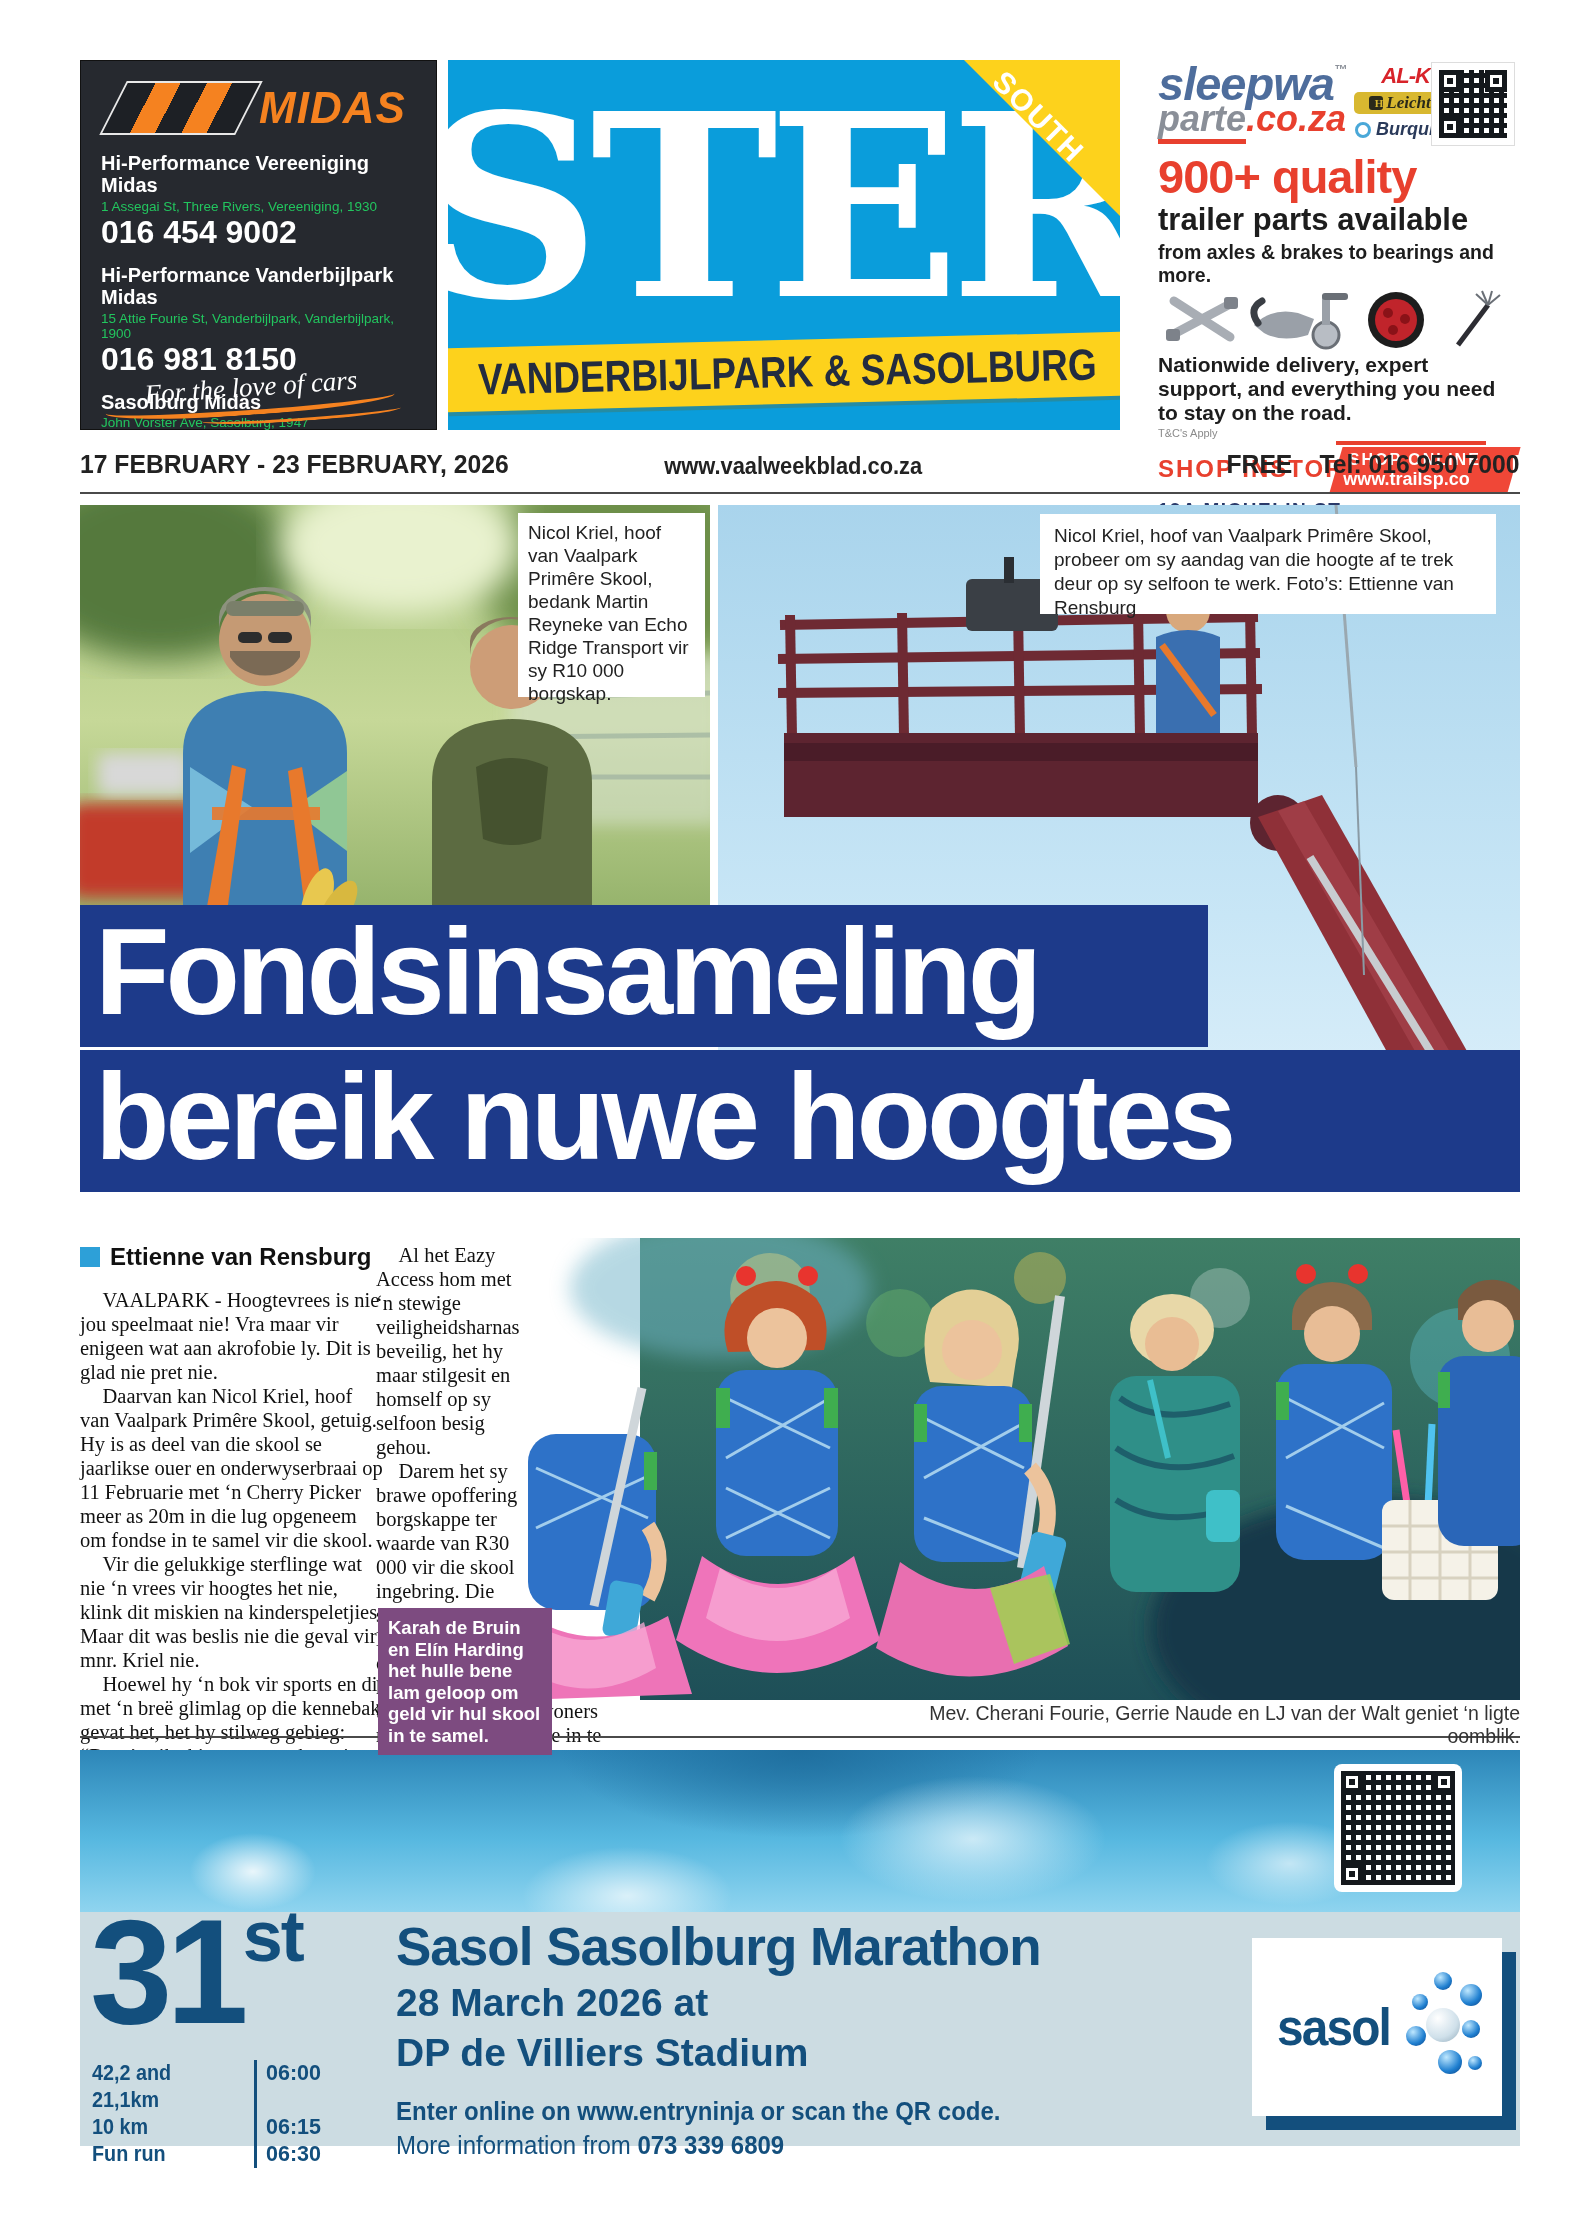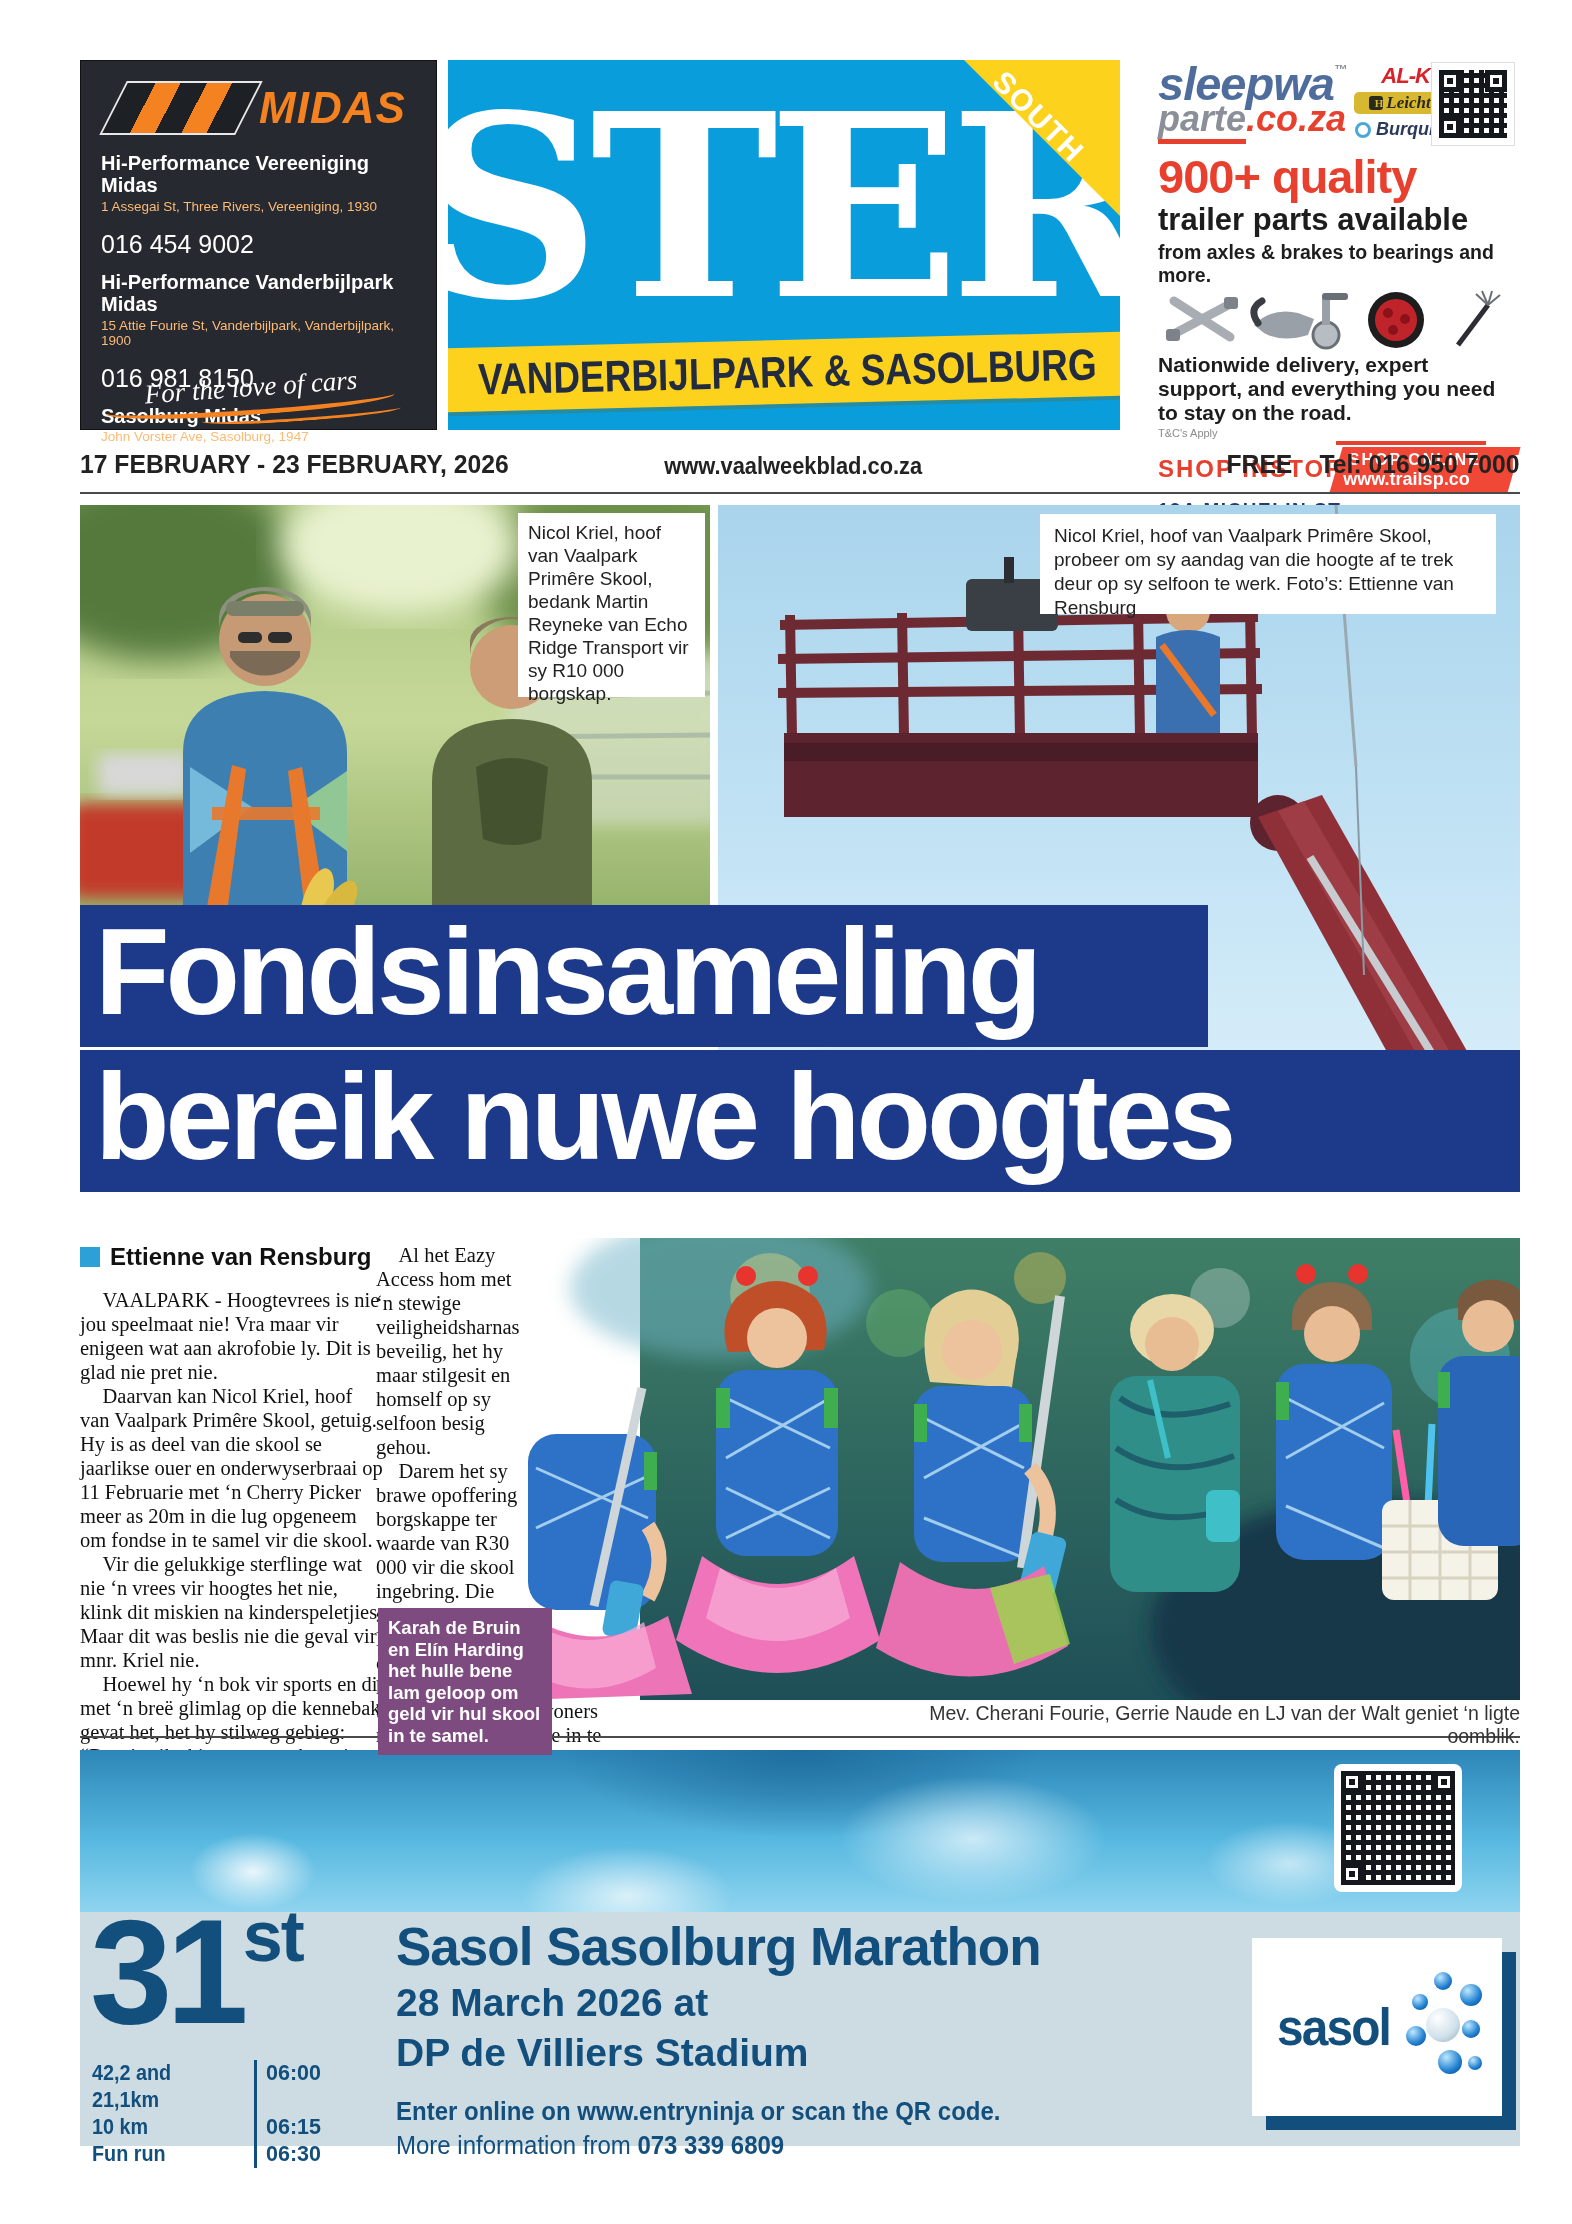--- a/index.html
+++ b/index.html
@@ -15,22 +15,22 @@
 
   
   .ad-midas{left:80px;top:60px;width:357px;height:370px;background:var(--c-midas-dark);color:#fff;padding:16px 20px;border:1px solid #111}
   .midas-logo-row{display:flex;align-items:center;gap:12px;height:62px}
   .midas-stripes{width:132px;height:50px;transform:skewX(-27deg);margin-left:14px;
     background:linear-gradient(90deg,#1d2025 0 21%,var(--c-midas-orange) 21% 40%,#1d2025 40% 60%,var(--c-midas-orange) 60% 79%,#1d2025 79% 100%);
     outline:2px solid #e8e8e8}
   .midas-word{font-size:44px;font-weight:bold;font-style:italic;color:var(--c-midas-orange);letter-spacing:1px}
   .midas-loc{margin-top:13px;line-height:1.12}
   .midas-loc .nm{font-size:20px;font-weight:bold}
-  .midas-loc .ad{font-size:13.5px;color:#fdba74;margin-top:2px}
-  .midas-loc .ph{font-size:25px;font-weight:normal;margin-top:16px}
+  .midas-loc .ad{font-size:13.5px;color:#22c55e;margin-top:2px}
+  .midas-loc .ph{font-size:32px;font-weight:bold;margin-top:1px}
   .midas-tag{position:absolute;left:30px;bottom:26px;width:280px;text-align:center;font-family:"Liberation Serif",serif;font-style:italic;font-size:27px;transform:rotate(-4deg)}
   .swoosh1{position:absolute;left:24px;bottom:14px;width:290px;height:24px;border-bottom:5px solid var(--c-midas-orange);border-radius:0 0 100% 100%/0 0 95% 95%;transform:rotate(-4deg)}
   .swoosh2{position:absolute;left:120px;bottom:8px;width:200px;height:14px;border-bottom:3px solid var(--c-midas-orange);border-radius:0 0 100% 100%/0 0 95% 95%;transform:rotate(-4deg)}
 
   
   .logo-box{left:448px;top:60px;width:672px;height:370px;background:var(--c-ster-blue);overflow:hidden}
   .ster-word{position:absolute;left:0;right:0;top:-18px;height:330px;display:flex;align-items:center;justify-content:center;
     font-family:"DejaVu Serif",serif;font-weight:bold;font-size:252px;color:#fff;letter-spacing:-10px;z-index:1}
   .south-tri{position:absolute;right:0;top:0;width:156px;height:156px;background:var(--c-banner-yellow);
     clip-path:polygon(0 0,100% 0,100% 100%);z-index:2}

